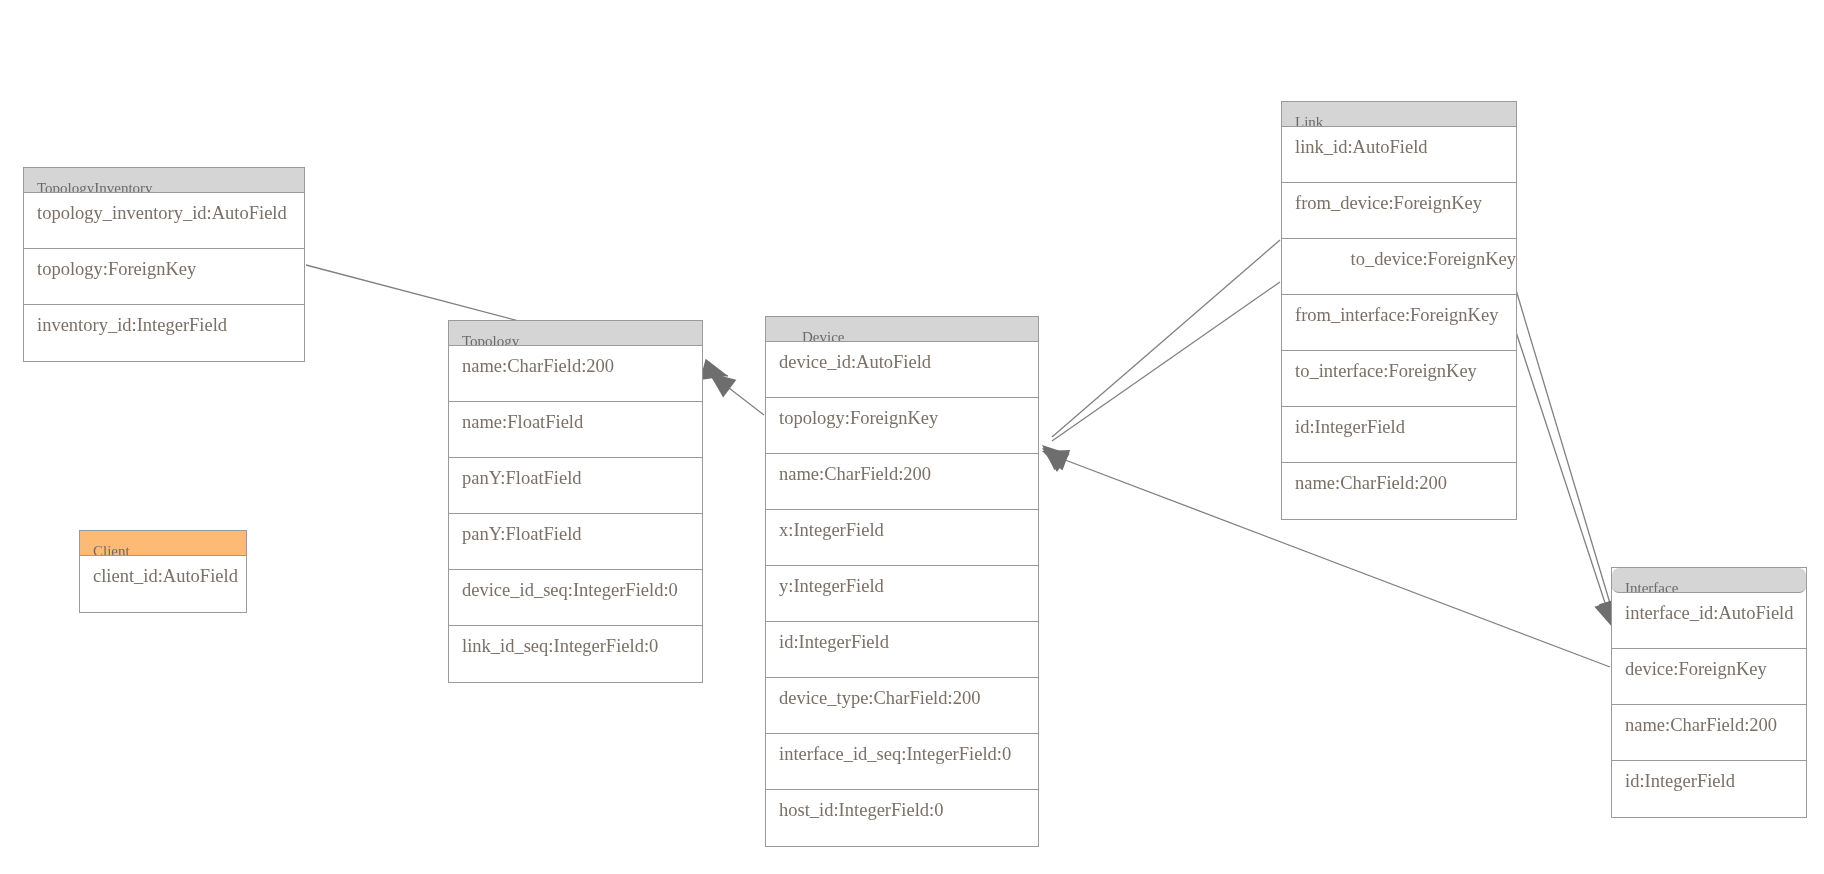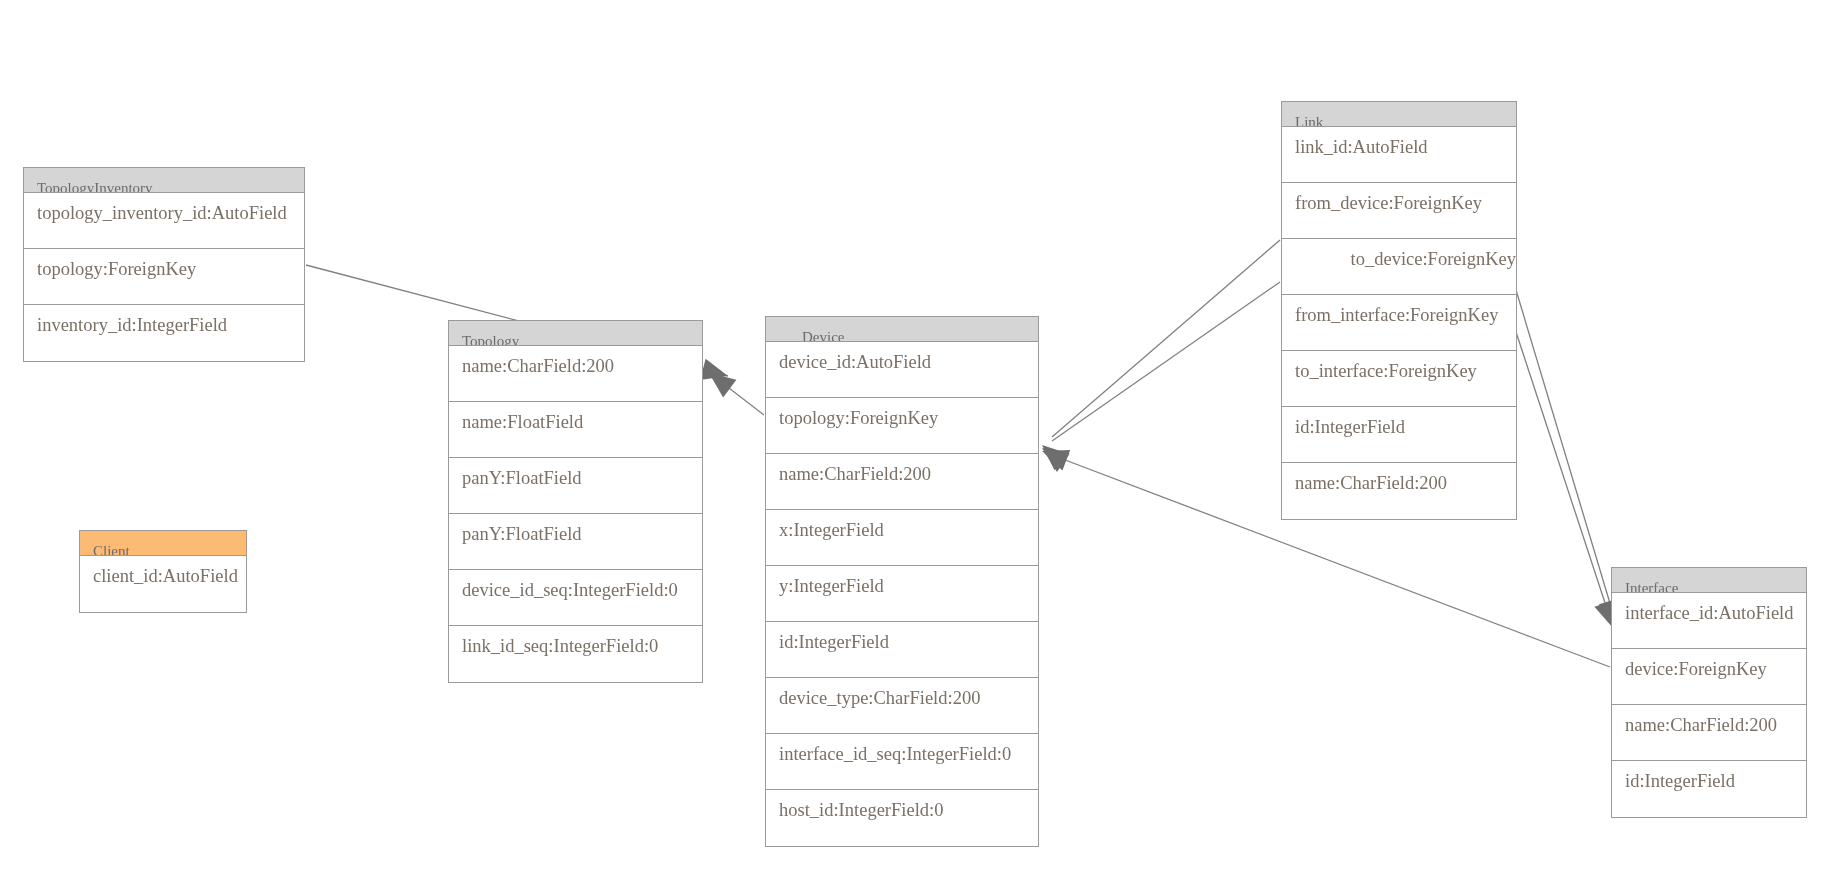--- a/index.html
+++ b/index.html
@@ -130,21 +130,21 @@
         <div class="entity-header" style="background: rgb(213, 213, 213); color: rgb(107, 107, 107); border-bottom-color: rgb(154, 154, 154);">Link</div>
         <div class="entity-row" style="color: rgb(122, 112, 102); border-bottom-color: rgb(154, 154, 154);">link_id:AutoField</div>
         <div class="entity-row" style="color: rgb(122, 112, 102); border-bottom-color: rgb(154, 154, 154);">from_device:ForeignKey</div>
         <div class="entity-row" style="color: rgb(122, 112, 102); border-bottom-color: rgb(154, 154, 154); text-align: right;">to_device:ForeignKey</div>
         <div class="entity-row" style="color: rgb(122, 112, 102); border-bottom-color: rgb(154, 154, 154);">from_interface:ForeignKey</div>
         <div class="entity-row" style="color: rgb(122, 112, 102); border-bottom-color: rgb(154, 154, 154);">to_interface:ForeignKey</div>
         <div class="entity-row" style="color: rgb(122, 112, 102); border-bottom-color: rgb(154, 154, 154);">id:IntegerField</div>
         <div class="entity-row" style="color: rgb(122, 112, 102); border-bottom-color: rgb(154, 154, 154);">name:CharField:200</div>
       </div>
       <div class="entity" style="left: 1611px; top: 567px; width: 196px; border-color: rgb(154, 154, 154);">
-        <div class="entity-header" style="background: rgb(213, 213, 213); color: rgb(107, 107, 107); border-bottom-color: rgb(154, 154, 154);">Interface</div>
+        <div class="entity-header" style="background: rgb(213, 213, 213); color: rgb(107, 107, 107); border-bottom-color: rgb(154, 154, 154); border-radius: 7px;">Interface</div>
         <div class="entity-row" style="color: rgb(122, 112, 102); border-bottom-color: rgb(154, 154, 154);">interface_id:AutoField</div>
         <div class="entity-row" style="color: rgb(122, 112, 102); border-bottom-color: rgb(154, 154, 154);">device:ForeignKey</div>
         <div class="entity-row" style="color: rgb(122, 112, 102); border-bottom-color: rgb(154, 154, 154);">name:CharField:200</div>
         <div class="entity-row" style="color: rgb(122, 112, 102); border-bottom-color: rgb(154, 154, 154);">id:IntegerField</div>
       </div>
     </div>
 
 </div>
 
 </body></html>

